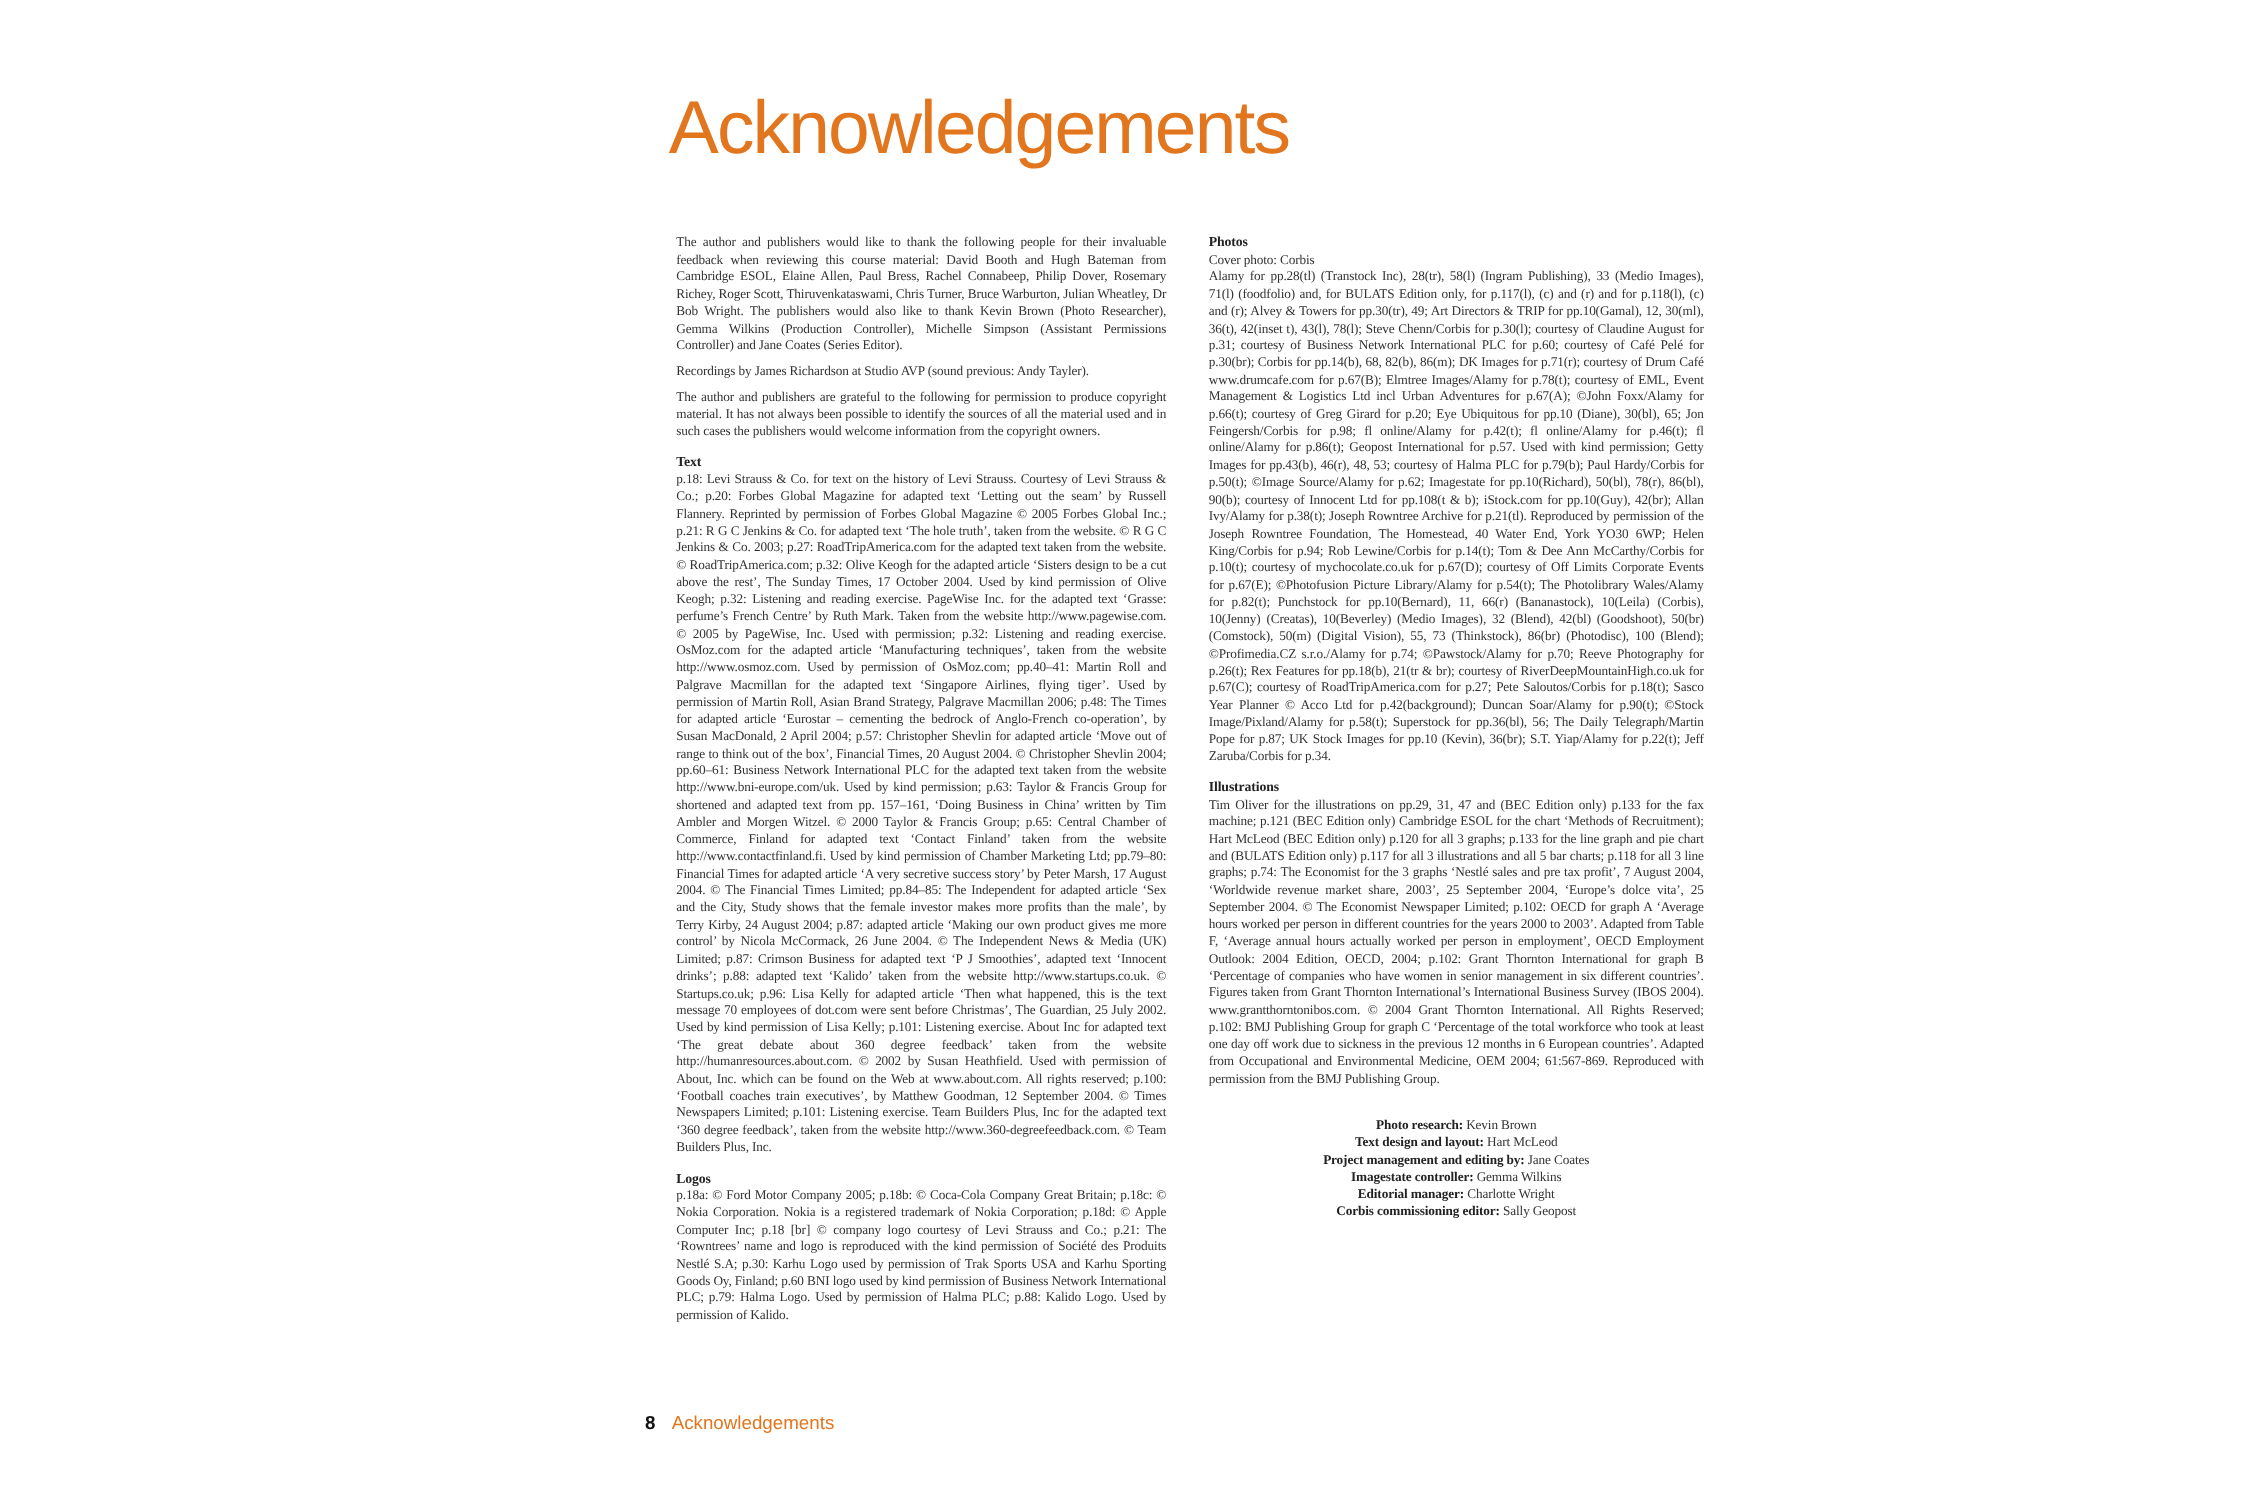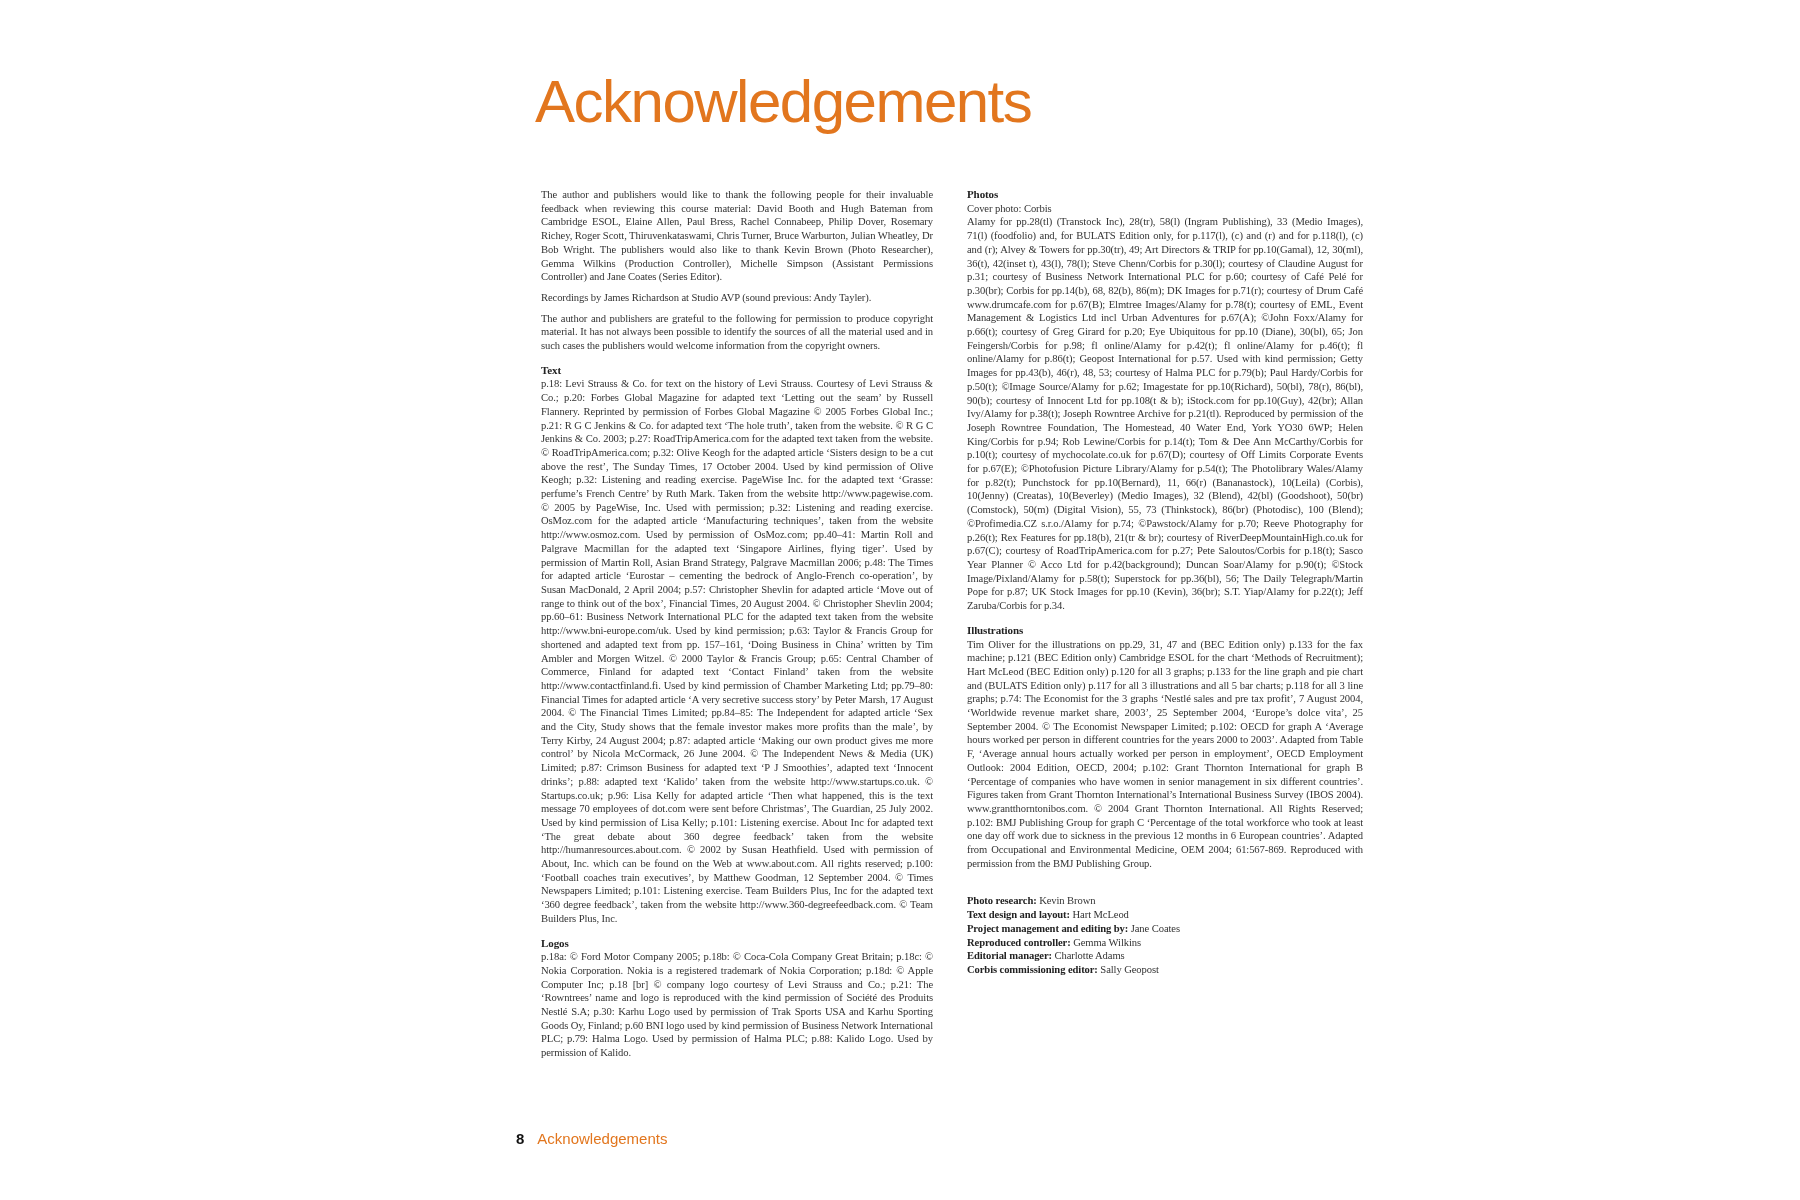--- a/index.html
+++ b/index.html
@@ -41,21 +41,21 @@
     margin: 11px 0 0 0;
     font-size: 11px;
     line-height: 13.7px;
     font-weight: bold;
     color: #222222;
     text-align: left;
   }
   .col h2.first { margin-top: 0; }
   .credits {
     margin-top: 24px;
-    text-align: left;
+    text-align: center;
   }
   .credit-line { line-height: 13.7px; }
   .credit-label { font-weight: bold; color: #222222; }
   .footer {
     position: absolute;
     left: 493px;
     top: 1130px;
     display: flex;
     align-items: baseline;
     gap: 13px;
@@ -90,22 +90,22 @@
     <p>Alamy for pp.28(tl) (Transtock Inc), 28(tr), 58(l) (Ingram Publishing), 33 (Medio Images), 71(l) (foodfolio) and, for BULATS Edition only, for p.117(l), (c) and (r) and for p.118(l), (c) and (r); Alvey &amp; Towers for pp.30(tr), 49; Art Directors &amp; TRIP for pp.10(Gamal), 12, 30(ml), 36(t), 42(inset t), 43(l), 78(l); Steve Chenn/Corbis for p.30(l); courtesy of Claudine August for p.31; courtesy of Business Network International PLC for p.60; courtesy of Café Pelé for p.30(br); Corbis for pp.14(b), 68, 82(b), 86(m); DK Images for p.71(r); courtesy of Drum Café www.drumcafe.com for p.67(B); Elmtree Images/Alamy for p.78(t); courtesy of EML, Event Management &amp; Logistics Ltd incl Urban Adventures for p.67(A); ©John Foxx/Alamy for p.66(t); courtesy of Greg Girard for p.20; Eye Ubiquitous for pp.10 (Diane), 30(bl), 65; Jon Feingersh/Corbis for p.98; fl online/Alamy for p.42(t); fl online/Alamy for p.46(t); fl online/Alamy for p.86(t); Geopost International for p.57. Used with kind permission; Getty Images for pp.43(b), 46(r), 48, 53; courtesy of Halma PLC for p.79(b); Paul Hardy/Corbis for p.50(t); ©Image Source/Alamy for p.62; Imagestate for pp.10(Richard), 50(bl), 78(r), 86(bl), 90(b); courtesy of Innocent Ltd for pp.108(t &amp; b); iStock.com for pp.10(Guy), 42(br); Allan Ivy/Alamy for p.38(t); Joseph Rowntree Archive for p.21(tl). Reproduced by permission of the Joseph Rowntree Foundation, The Homestead, 40 Water End, York YO30 6WP; Helen King/Corbis for p.94; Rob Lewine/Corbis for p.14(t); Tom &amp; Dee Ann McCarthy/Corbis for p.10(t); courtesy of mychocolate.co.uk for p.67(D); courtesy of Off Limits Corporate Events for p.67(E); ©Photofusion Picture Library/Alamy for p.54(t); The Photolibrary Wales/Alamy for p.82(t); Punchstock for pp.10(Bernard), 11, 66(r) (Bananastock), 10(Leila) (Corbis), 10(Jenny) (Creatas), 10(Beverley) (Medio Images), 32 (Blend), 42(bl) (Goodshoot), 50(br) (Comstock), 50(m) (Digital Vision), 55, 73 (Thinkstock), 86(br) (Photodisc), 100 (Blend); ©Profimedia.CZ s.r.o./Alamy for p.74; ©Pawstock/Alamy for p.70; Reeve Photography for p.26(t); Rex Features for pp.18(b), 21(tr &amp; br); courtesy of RiverDeepMountainHigh.co.uk for p.67(C); courtesy of RoadTripAmerica.com for p.27; Pete Saloutos/Corbis for p.18(t); Sasco Year Planner © Acco Ltd for p.42(background); Duncan Soar/Alamy for p.90(t); ©Stock Image/Pixland/Alamy for p.58(t); Superstock for pp.36(bl), 56; The Daily Telegraph/Martin Pope for p.87; UK Stock Images for pp.10 (Kevin), 36(br); S.T. Yiap/Alamy for p.22(t); Jeff Zaruba/Corbis for p.34.</p>
 
     <h2>Illustrations</h2>
     <p>Tim Oliver for the illustrations on pp.29, 31, 47 and (BEC Edition only) p.133 for the fax machine; p.121 (BEC Edition only) Cambridge ESOL for the chart ‘Methods of Recruitment); Hart McLeod (BEC Edition only) p.120 for all 3 graphs; p.133 for the line graph and pie chart and (BULATS Edition only) p.117 for all 3 illustrations and all 5 bar charts; p.118 for all 3 line graphs; p.74: The Economist for the 3 graphs ‘Nestlé sales and pre tax profit’, 7 August 2004, ‘Worldwide revenue market share, 2003’, 25 September 2004, ‘Europe’s dolce vita’, 25 September 2004. © The Economist Newspaper Limited; p.102: OECD for graph A ‘Average hours worked per person in different countries for the years 2000 to 2003’. Adapted from Table F, ‘Average annual hours actually worked per person in employment’, OECD Employment Outlook: 2004 Edition, OECD, 2004; p.102: Grant Thornton International for graph B ‘Percentage of companies who have women in senior management in six different countries’. Figures taken from Grant Thornton International’s International Business Survey (IBOS 2004). www.grantthorntonibos.com. © 2004 Grant Thornton International. All Rights Reserved; p.102: BMJ Publishing Group for graph C ‘Percentage of the total workforce who took at least one day off work due to sickness in the previous 12 months in 6 European countries’. Adapted from Occupational and Environmental Medicine, OEM 2004; 61:567-869. Reproduced with permission from the BMJ Publishing Group.</p>
 
 
     <div class="credits">
       <div class="credit-line"><span class="credit-label">Photo research:</span> <span>Kevin Brown</span></div>
       <div class="credit-line"><span class="credit-label">Text design and layout:</span> <span>Hart McLeod</span></div>
       <div class="credit-line"><span class="credit-label">Project management and editing by:</span> <span>Jane Coates</span></div>
-      <div class="credit-line"><span class="credit-label">Reproduced controller:</span> <span>Gemma Wilkins</span></div>
-      <div class="credit-line"><span class="credit-label">Editorial manager:</span> <span>Charlotte Adams</span></div>
+      <div class="credit-line"><span class="credit-label">Imagestate controller:</span> <span>Gemma Wilkins</span></div>
+      <div class="credit-line"><span class="credit-label">Editorial manager:</span> <span>Charlotte Wright</span></div>
       <div class="credit-line"><span class="credit-label">Corbis commissioning editor:</span> <span>Sally Geopost</span></div>
     </div>
   </div>
 
   <div class="footer">
     <span class="pagenum">8</span>
     <span class="footer-label">Acknowledgements</span>
   </div>
 
 </div>

